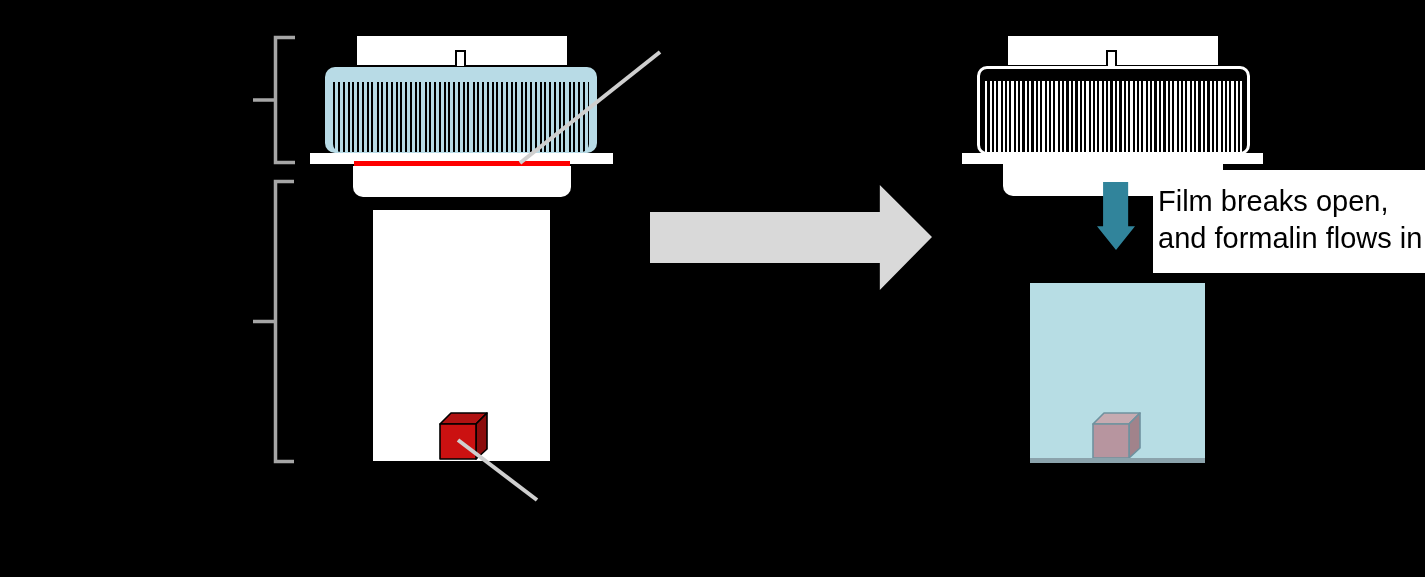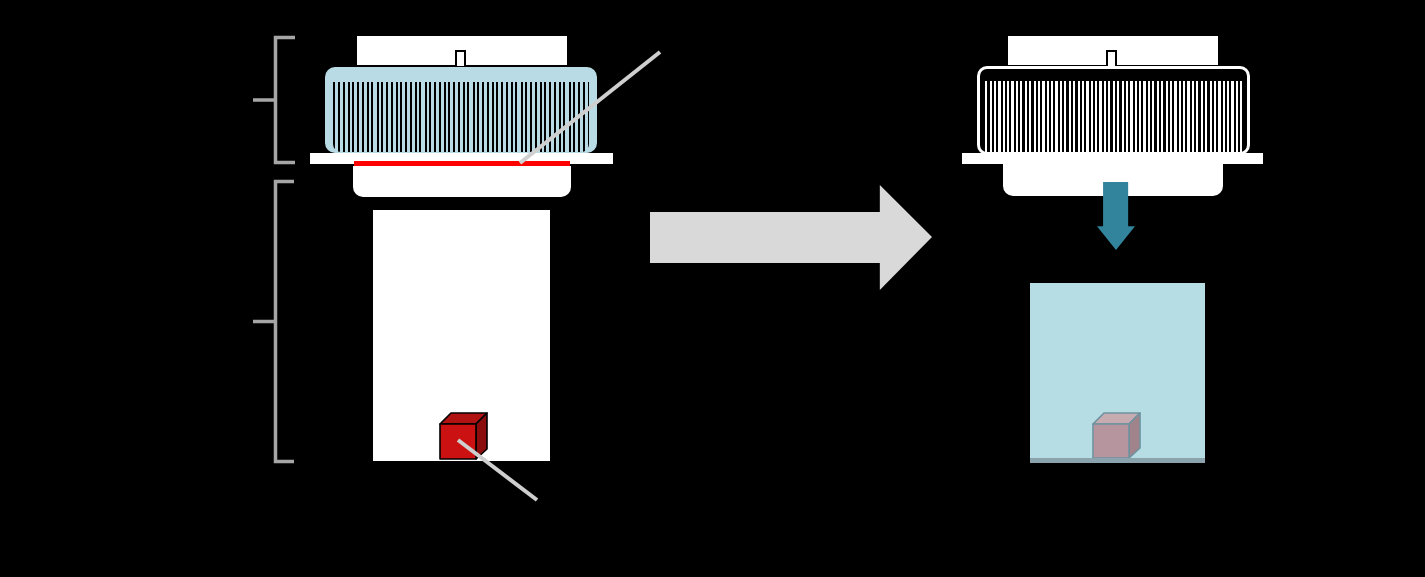--- a/index.html
+++ b/index.html
@@ -87,20 +87,24 @@
   <div class="abs transition-arrow"></div>
 
   <div class="abs r-cap-plate"></div>
   <div class="abs r-cap-tab"></div>
   <div class="abs r-cap-body">
     <div class="ribs"></div>
   </div>
   <div class="abs r-flange"></div>
   <div class="abs r-neck"></div>
 
+  <div class="abs annotation-box">
+    <div>Film breaks open,</div>
+    <div>and formalin flows in</div>
+  </div>
 
   <div class="abs formalin-arrow"></div>
 
   <div class="abs formalin-bath"></div>
   <div class="abs bath-floor"></div>
 
   <svg class="abs pink-cube" width="49" height="46" viewBox="0 0 49 46">
     <polygon class="face-top" points="1,12 12,1 48,1 37,12"></polygon>
     <polygon class="face-side" points="37,12 48,1 48,36 37,46"></polygon>
     <polygon class="face-front" points="1,12 37,12 37,46 1,46"></polygon>

